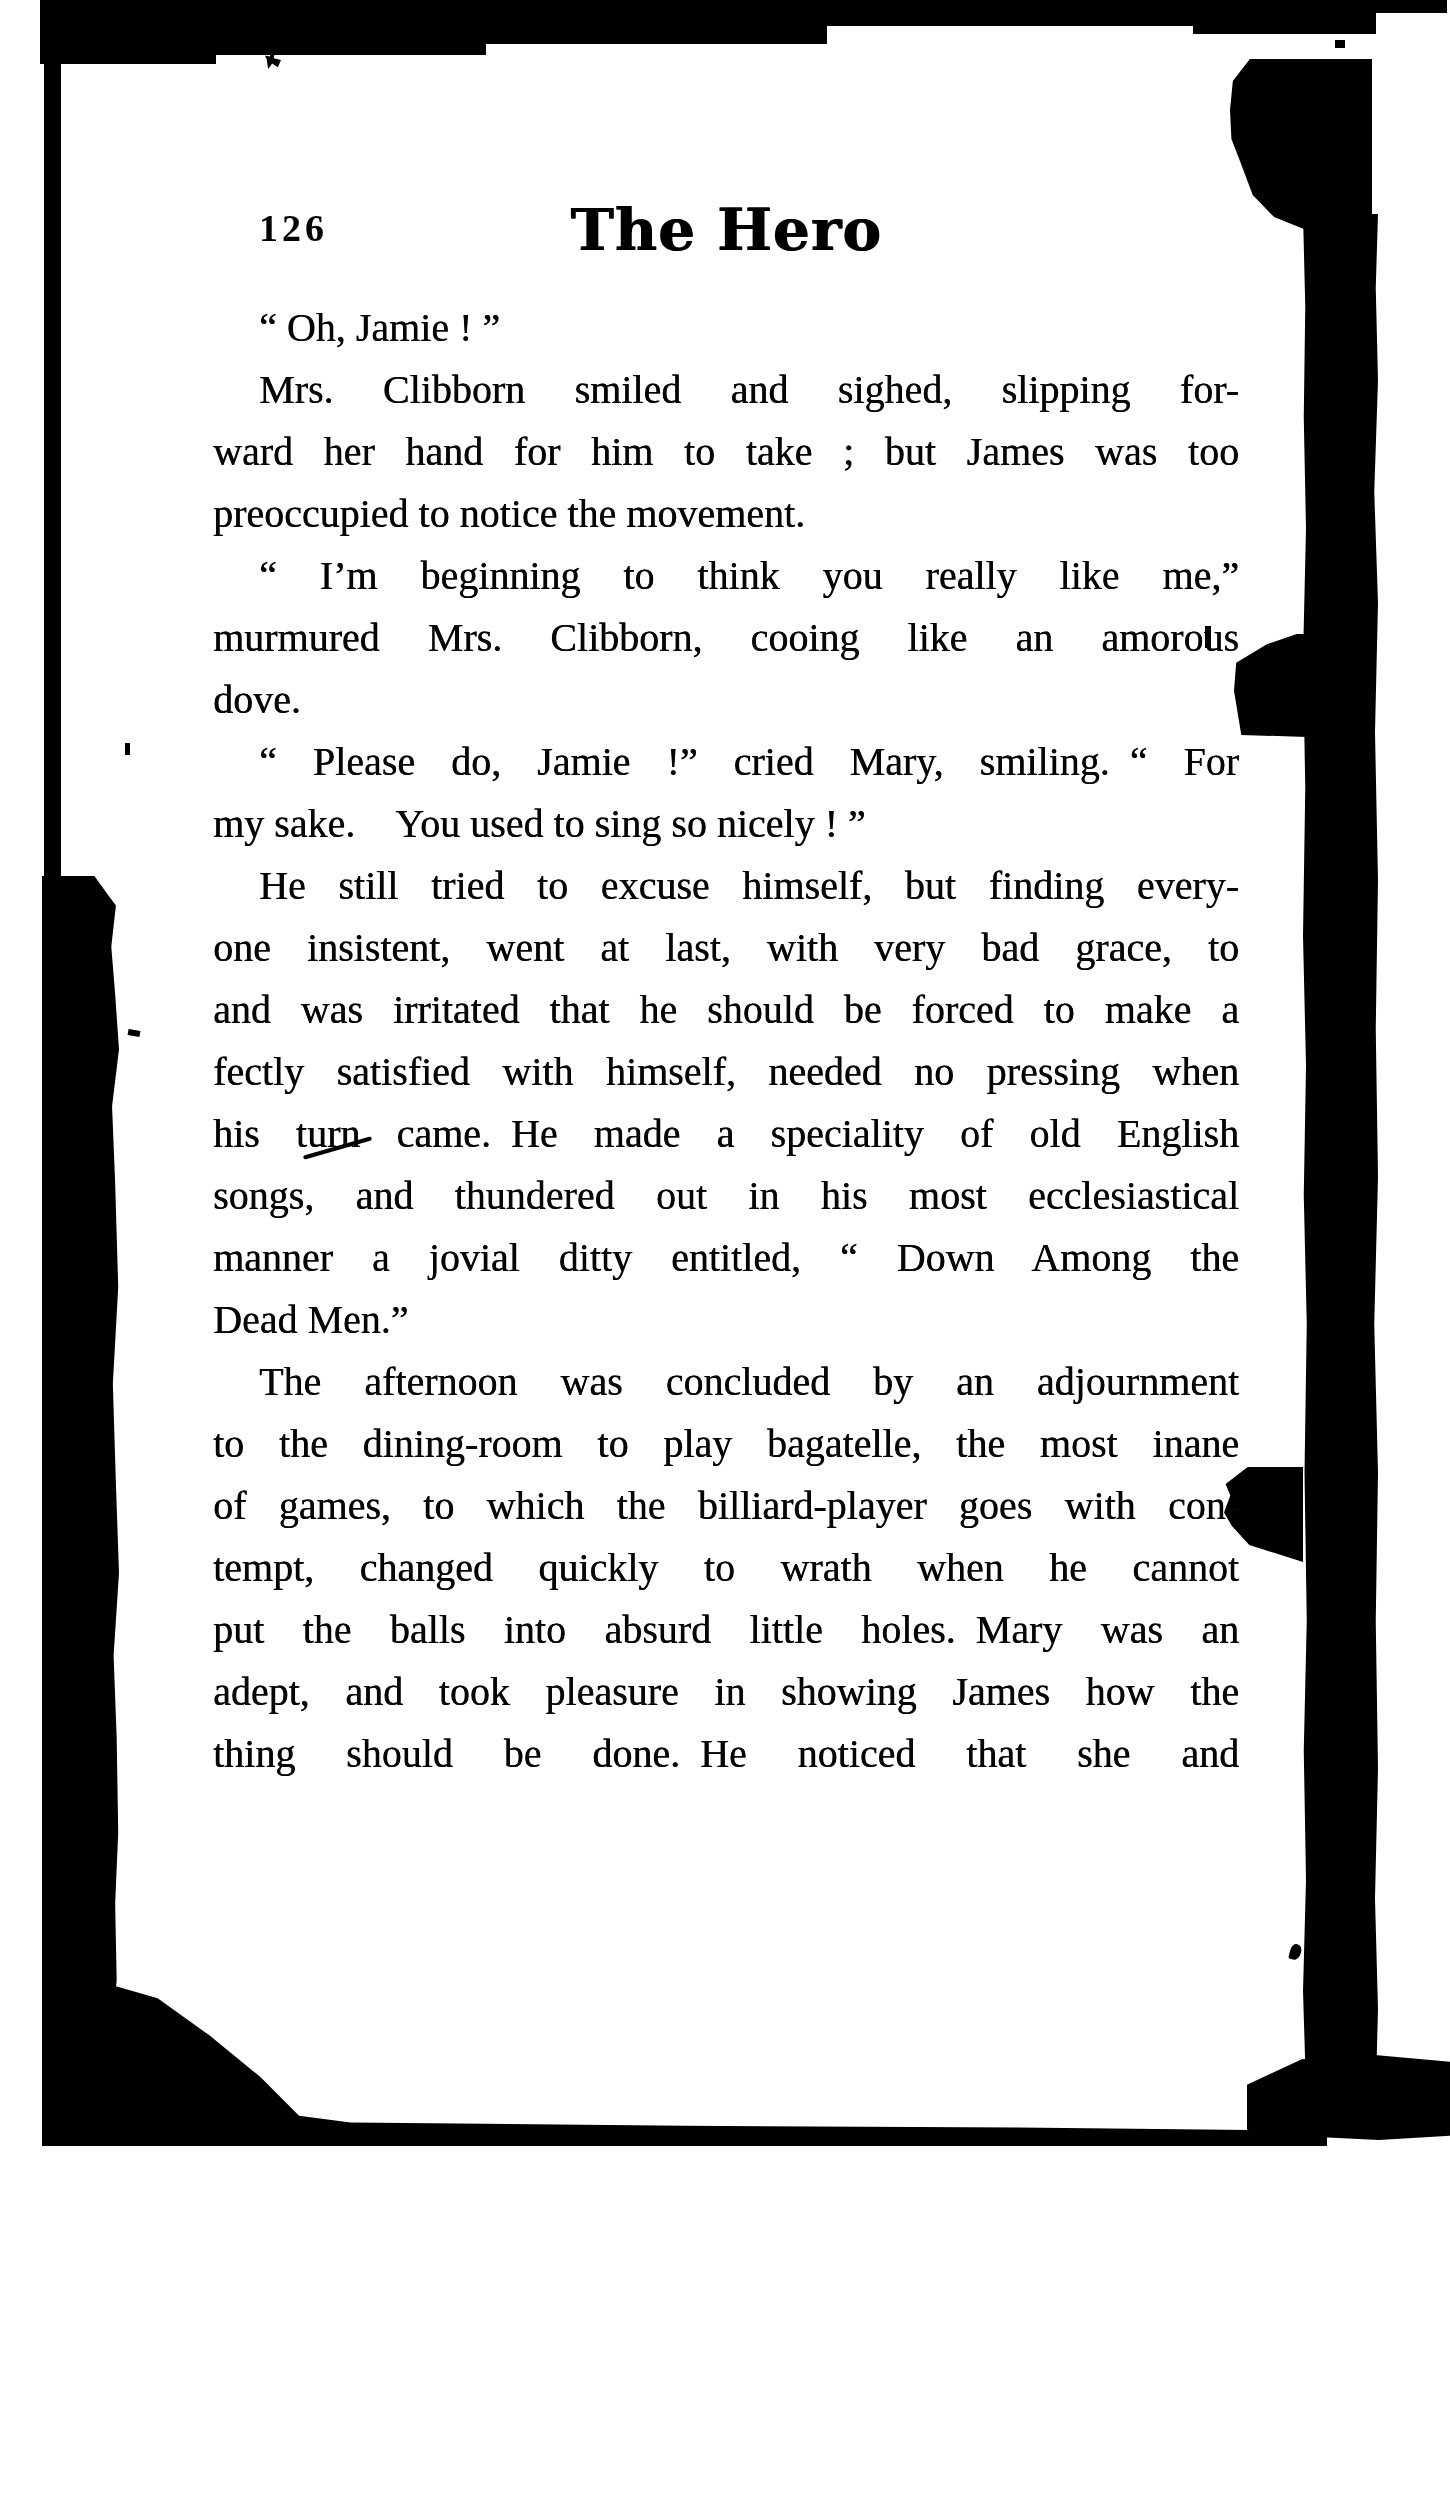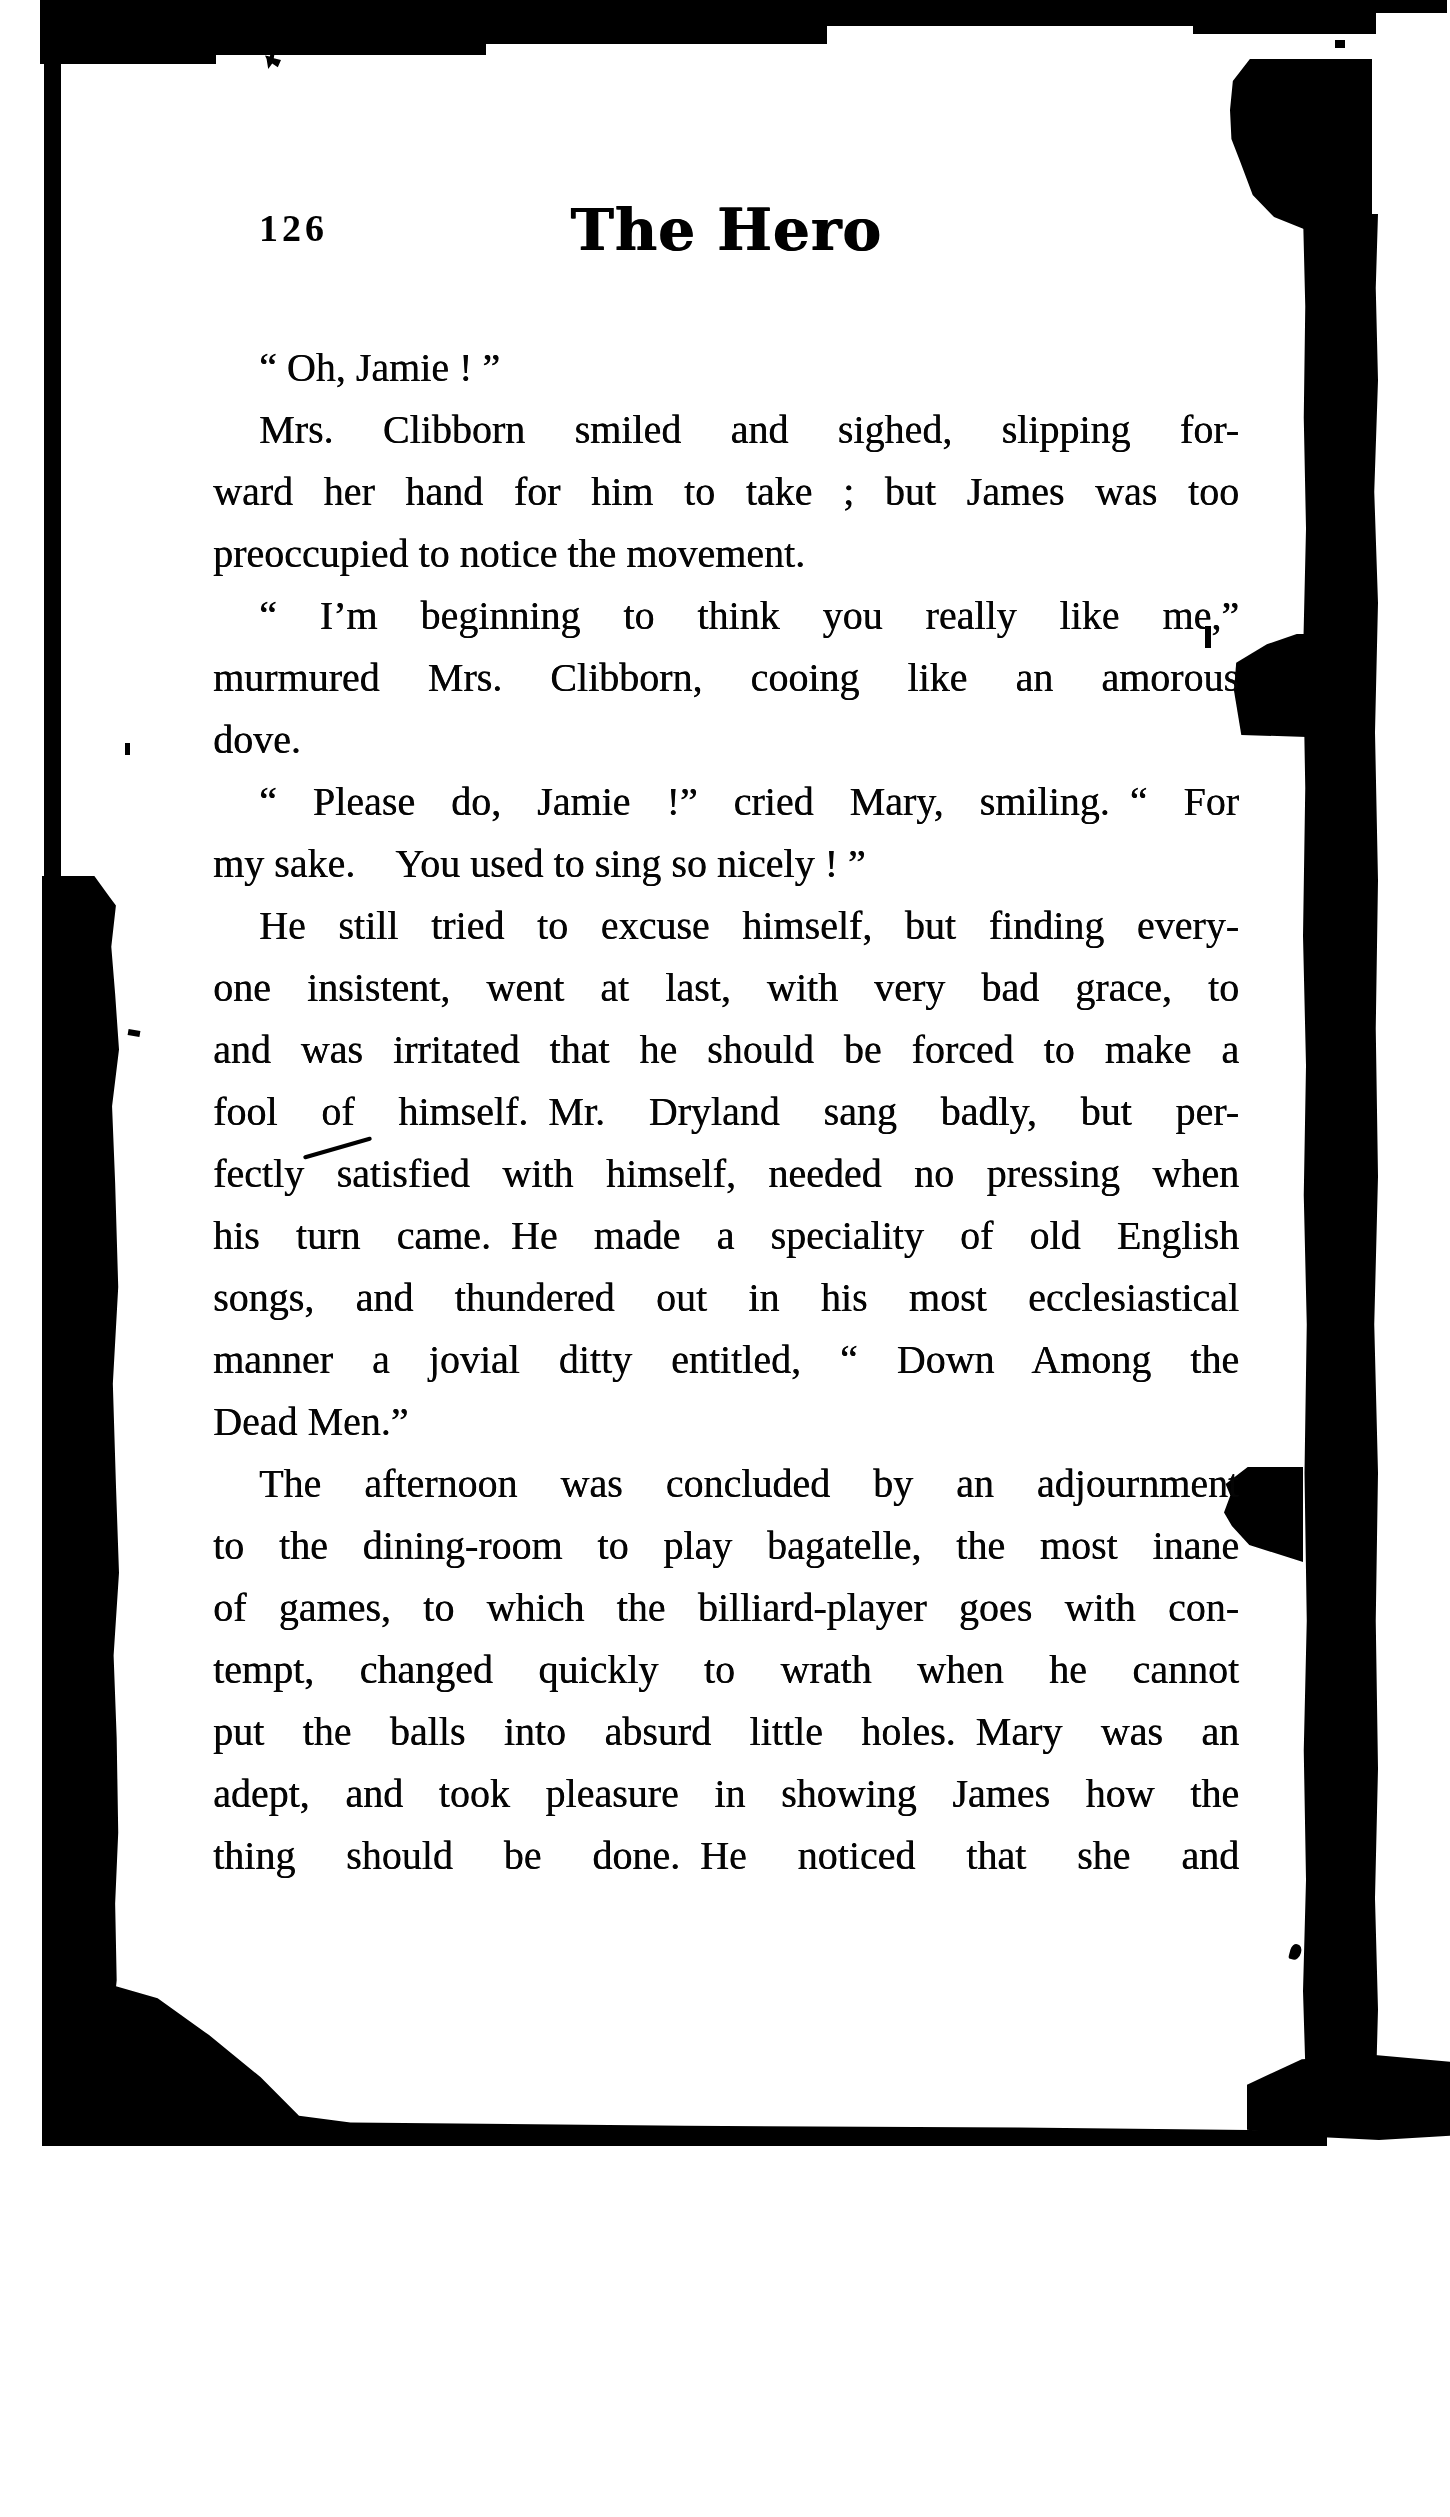--- a/index.html
+++ b/index.html
@@ -9,21 +9,21 @@
     position:absolute;left:219px;top:209px;
     font-family:"Liberation Serif","DejaVu Serif",serif;
     font-weight:700;font-size:38px;line-height:1;letter-spacing:4px;color:#000;margin-left:40px;
   }
   .running{
     position:absolute;left:213px;top:201px;width:1026px;text-align:center;
     font-family:"DejaVu Serif","Liberation Serif",serif;
     font-weight:700;font-size:58px;line-height:1;letter-spacing:1px;color:#000;
     text-shadow:1px 0 0 currentColor;
   }
-  .text-block{position:absolute;left:213px;top:297px;width:1026px;color:#050505;margin-top:40px;}
+  .text-block{position:absolute;left:213px;top:297px;width:1026px;color:#050505;}
   .line{
     height:62px;
     font-family:"Liberation Serif","DejaVu Serif",serif;
     font-size:40px;line-height:62px;
     text-align:justify;text-align-last:justify;text-justify:inter-word;
     text-shadow:0.4px 0 0 currentColor;
     overflow:visible;white-space:nowrap;
   }
   .line.full{white-space:normal;}
   .line.last{text-align:left;text-align-last:left;}
@@ -113,21 +113,20 @@
       <div class="line full">ward her hand for him to take ; but James was too</div>
       <div class="line last">preoccupied to notice the movement.</div>
       <div class="line full indent">“ I’m  beginning  to  think  you  really  like  me,”</div>
       <div class="line full">murmured  Mrs.  Clibborn,  cooing  like  an  amorous</div>
       <div class="line last">dove.</div>
       <div class="line full indent">“ Please  do,  Jamie !”  cried  Mary,  smiling. “ For</div>
       <div class="line last">my sake. You used to sing so nicely ! ”</div>
       <div class="line full indent">He still tried to excuse himself, but finding every-</div>
       <div class="line full">one  insistent,  went  at  last,  with  very  bad  grace,  to</div>
       <div class="line full">and was irritated  that  he should be forced to make a</div>
-      <div class="line full">fool  of  himself. Mr.  Dryland  sang  badly,  but  per-</div>
       <div class="line full">fectly satisfied with himself, needed no pressing when</div>
       <div class="line full">his turn came. He  made  a  speciality  of  old  English</div>
       <div class="line full">songs,  and  thundered  out  in  his  most  ecclesiastical</div>
       <div class="line full">manner  a  jovial  ditty  entitled,  “ Down  Among  the</div>
       <div class="line last">Dead Men.”</div>
       <div class="line full indent">The  afternoon  was  concluded  by  an  adjournment</div>
       <div class="line full">to  the  dining-room  to  play  bagatelle,  the  most  inane</div>
       <div class="line full">of games, to which  the  billiard-player  goes  with  con-</div>
       <div class="line full">tempt,  changed  quickly  to  wrath  when  he  cannot</div>
       <div class="line full">put  the  balls  into  absurd  little  holes. Mary  was  an</div>

